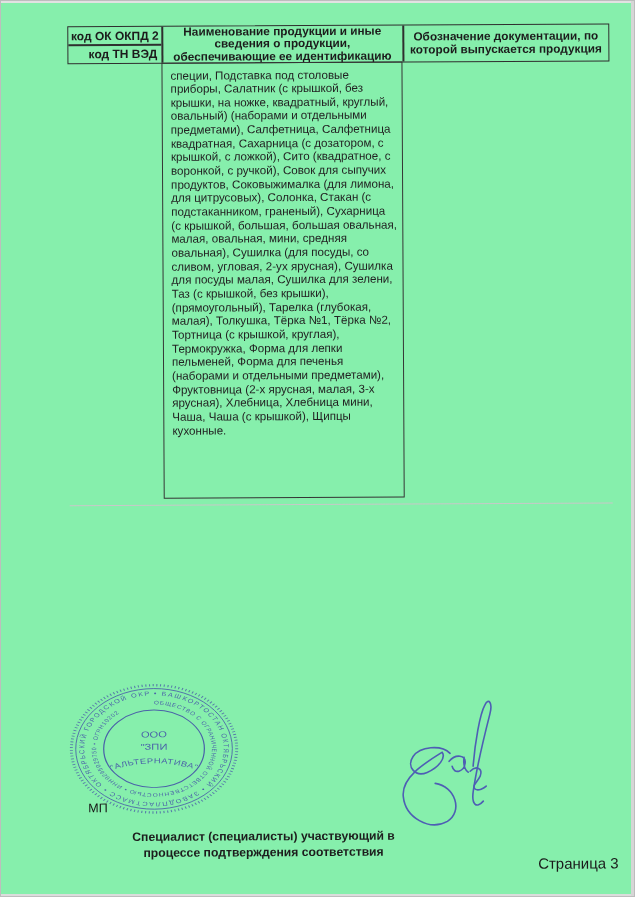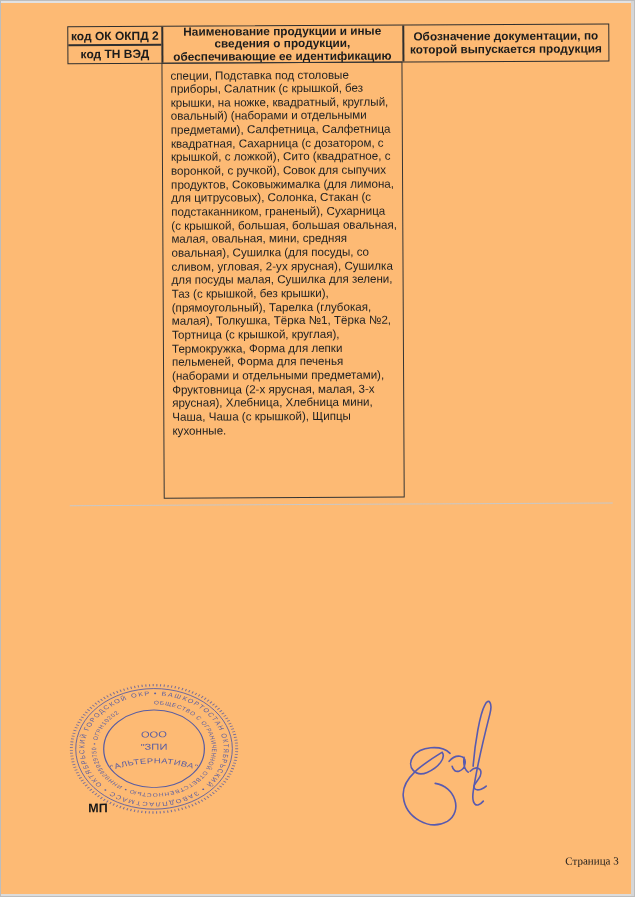--- a/index.html
+++ b/index.html
@@ -1,62 +1,62 @@
 <!DOCTYPE html>
 <html><head>
 <meta charset="utf-8">
 <style>
   html,body{margin:0;padding:0;background:#e8e8e8;}
   .page{
-    position:relative;width:635px;height:897px;background:#fdba74;
+    position:relative;width:635px;height:897px;background:#86efac;
     border:1px solid #bdbdbd;box-sizing:border-box;overflow:hidden;
     box-shadow:inset -3px 0 0 #d6d6d6, inset 0 -2px 0 #dcdcdc, inset 0 2px 0 #e2e2e2;
     font-family:"Liberation Sans", sans-serif;color:#232323;
   }
   .scan{position:absolute;inset:0;transform:rotate(-0.3deg);transform-origin:50% 40%;}
 
   
   .tbl-header{
     position:absolute;left:68px;top:24px;width:542px;height:38px;
     border:1.6px solid #2f2f2f;box-sizing:border-box;
   }
   .vdiv{position:absolute;top:0;bottom:0;width:1.6px;background:#2f2f2f;}
   .vdiv.d1{left:93px;}
   .vdiv.d2{left:334px;}
   .hdiv{position:absolute;left:0;width:93px;top:17.4px;height:1.6px;background:#2f2f2f;}
   .hcell{position:absolute;display:flex;align-items:center;justify-content:center;
     text-align:center;font-weight:bold;color:#1c1c1c;}
   .c1a{left:0;top:0;width:93px;height:17px;font-size:12px;}
-  .c1b{left:0;top:18px;width:93px;height:17px;font-size:12px;}
+  .c1b{left:0;top:18px;width:93px;height:17px;font-size:12px;padding-left:8px;}
   .c2 {left:95px;top:0;width:238px;height:35px;font-size:11.8px;line-height:12.2px;}
   .c3 {left:336px;top:0;width:203px;height:35px;font-size:11.8px;line-height:13px;}
 
   .tbl-bodycell{
     position:absolute;left:162px;top:60.5px;width:241px;height:436px;
     border:1.6px solid #353535;box-sizing:border-box;
     padding:5px 5px 0 8px;font-size:11.6px;line-height:13.65px;color:#222;
   }
   .tbl-bottomline{position:absolute;left:68px;top:503px;width:543px;height:1px;background:#c8c8c8;}
 
   
   .stamp{position:absolute;left:64px;top:680px;width:174px;height:134px;opacity:.88;}
   .sig{position:absolute;left:390px;top:680px;width:120px;height:160px;}
 
   .head-label{
     position:absolute;left:133px;top:755px;width:258px;text-align:center;
     font-weight:bold;font-size:12.2px;line-height:16.2px;color:#1d1d1d;z-index:3;
   }
-  .mp-label{position:absolute;left:85px;top:799px;font-weight:bold;font-size:12.5px;color:#161616;z-index:3;}
+  .mp-label{position:absolute;left:85px;top:799px;font-weight:normal;font-size:12.5px;color:#161616;z-index:3;}
   .spec-label{
     position:absolute;left:128px;top:828px;width:264px;text-align:center;
     font-weight:bold;font-size:12.2px;line-height:15.8px;color:#1d1d1d;
   }
   .page-number{
-    position:absolute;right:18px;top:855px;font-family:Liberation Serif, serif;
-    font-size:11px;color:#1a1a1a;
+    position:absolute;right:18px;top:855px;font-family:Liberation Sans, sans-serif;
+    font-size:15px;color:#1a1a1a;
   }
 </style>
 </head>
 <body>
 
 <div class="page">
   <div class="scan">
 
     <div class="tbl-header">
       <div class="vdiv d1"></div>
@@ -96,16 +96,20 @@
     <svg class="sig" viewBox="390 680 120 160">
       <g fill="none" stroke="#4a52b5" stroke-width="1.6" stroke-linecap="round" opacity="0.92">
         <path d="M 447,753 C 438,744 417,746 410,756 C 403,766 412,777 424,772 C 436,767 443,757 439,752 C 421,763 398,777 400,796 C 402,817 426,831 444,821 C 460,811 452,786 432,783"></path>
         <path d="M 446,761 C 453,753 463,755 462,763 C 461,771 451,775 449,766 M 461,757 C 460,764 461,769 465,772"></path>
         <path d="M 470,766 C 472,742 477,714 482,705 C 486,697 490,703 487,714 C 481,737 473,771 470,791 C 468,804 473,809 480,801"></path>
         <path d="M 467,771 C 473,765 480,768 477,776 C 474,782 468,786 472,789 C 475,791 481,788 483,786"></path>
       </g>
     </svg>
 
     <div class="mp-label">МП</div>
+    <div class="spec-label">
+      <div>Специалист (специалисты) участвующий в</div>
+      <div>процессе подтверждения соответствия</div>
+    </div>
 
     <div class="page-number">Страница 3</div>
   </div>
 </div>
 
 </body></html>

